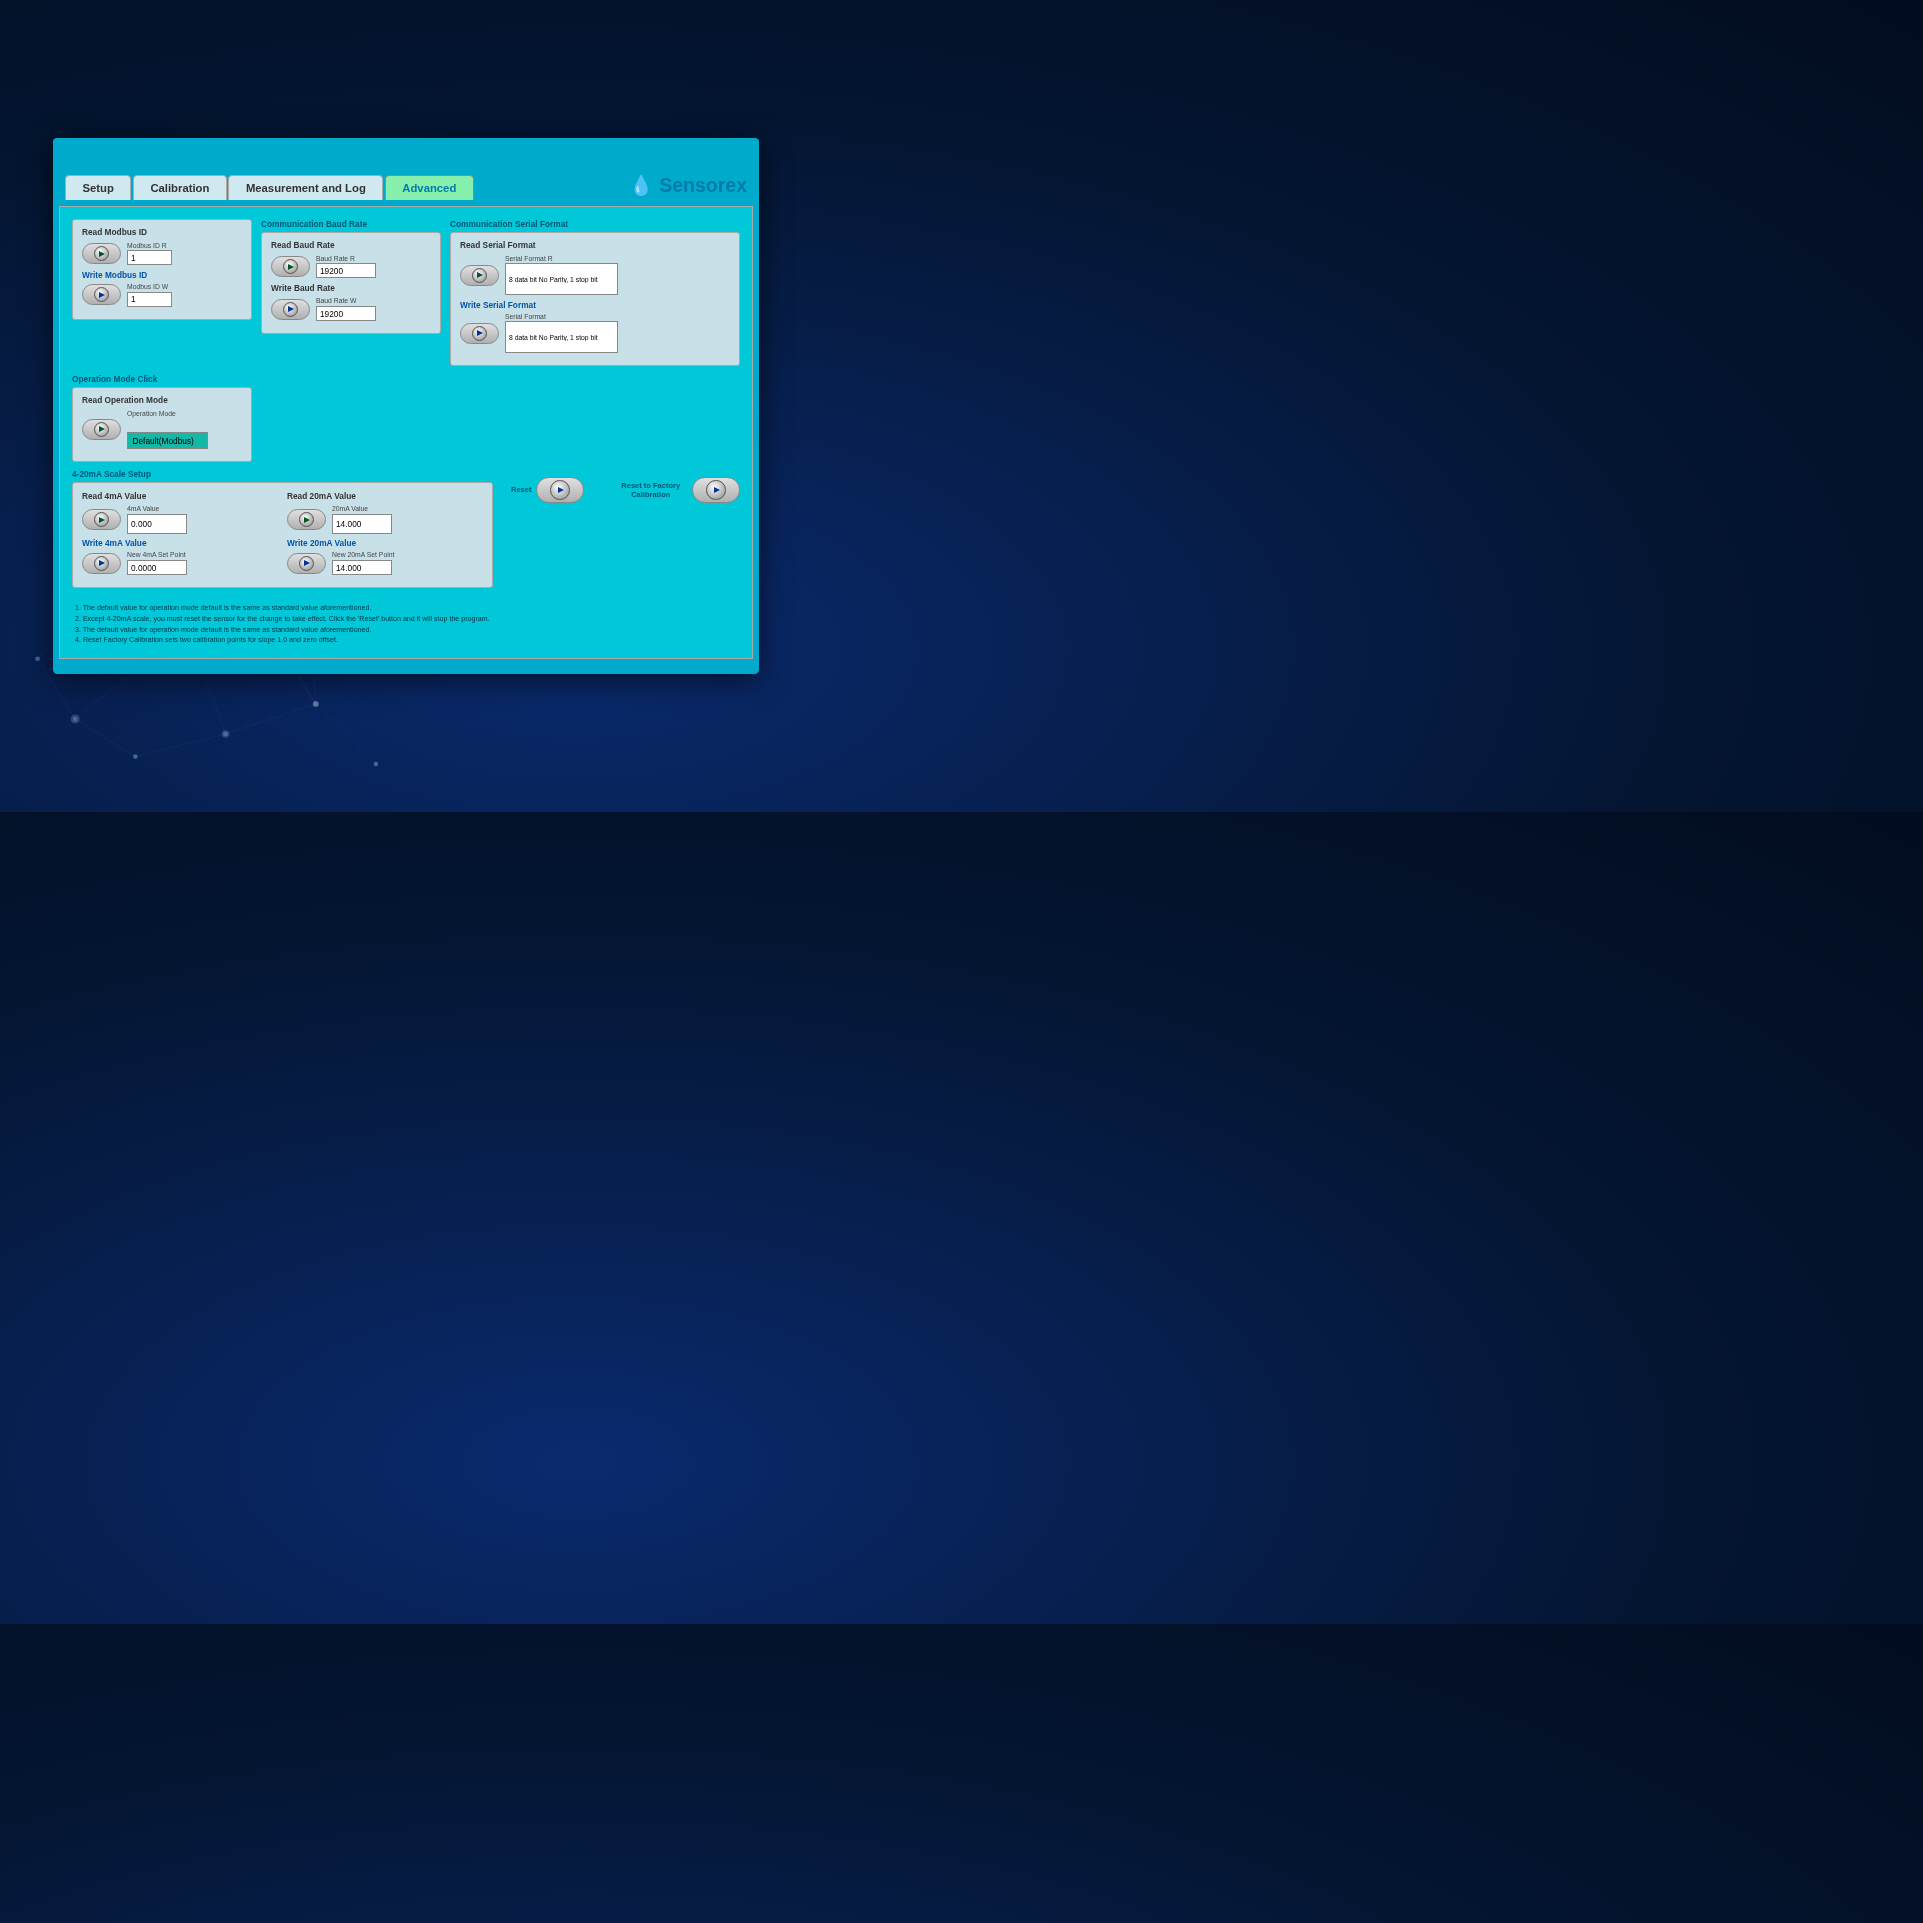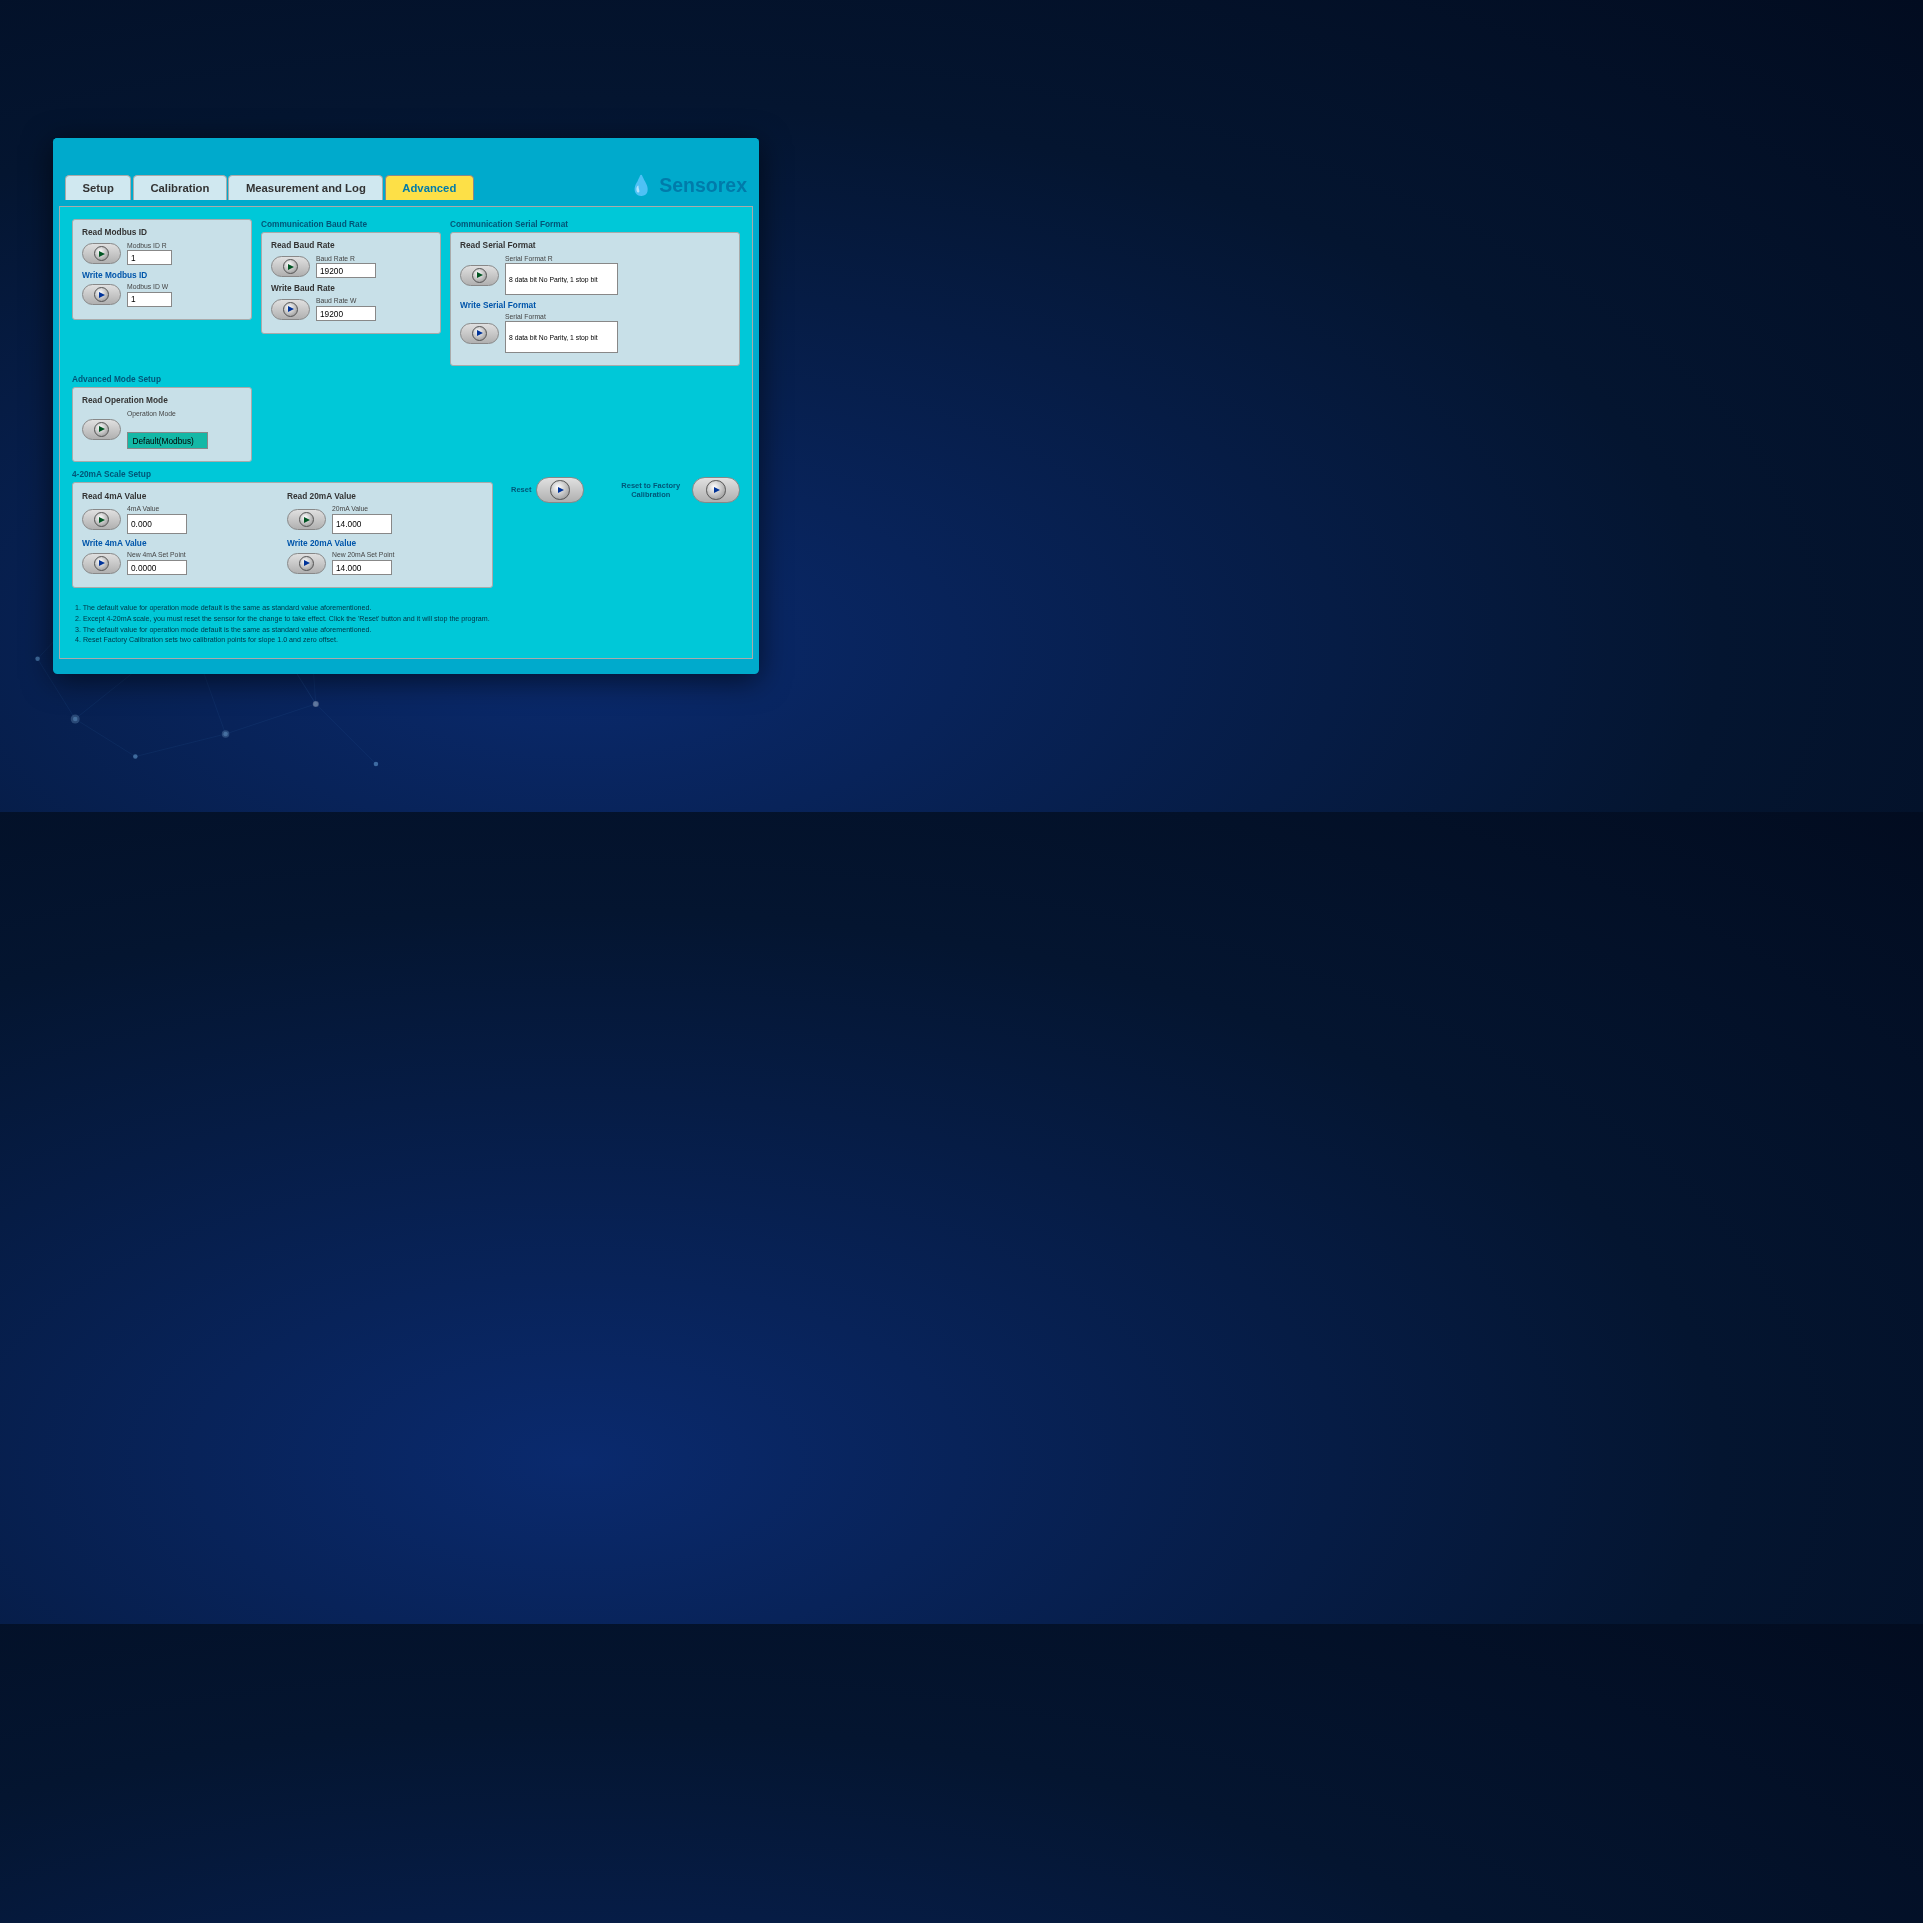--- a/index.html
+++ b/index.html
@@ -47,21 +47,21 @@
       font-size: 11.3px;
       font-weight: bold;
       cursor: pointer;
       border: 0.8px solid #aaa;
       border-bottom: none;
       margin-right: 1.5px;
       background: #d0e8f0;
       color: #333;
     }
     .tab.active {
-      background: #fde047;
+      background: #86efac;
       color: #007baa;
       border-color: #888;
       margin-top: 28px;
     }
     .logo-area {
       margin-left: auto;
       display: flex;
       align-items: center;
       gap: 6px;
       padding-bottom: 3px;
@@ -421,21 +421,21 @@
             <div class="field-group">
               <span class="field-label">Serial Format</span>
               <input class="serial-input" type="text" value="8 data bit No Parity, 1 stop bit" style="">
             </div>
           </div>
         </div>
       </div>
     </div>
 
     <div class="op-section">
-      <div class="section-label">Advanced Mode Setup</div>
+      <div class="section-label">Operation Mode Click</div>
       <div class="panel-box" style="width:180px;">
         <div class="panel-title">Read Operation Mode</div>
         <div class="btn-row">
           <div class="oval-btn">
             <div class="inner-circle">
               <div class="play-triangle"></div>
             </div>
           </div>
           <div class="field-group">
             <span class="field-label">Operation Mode</span>

